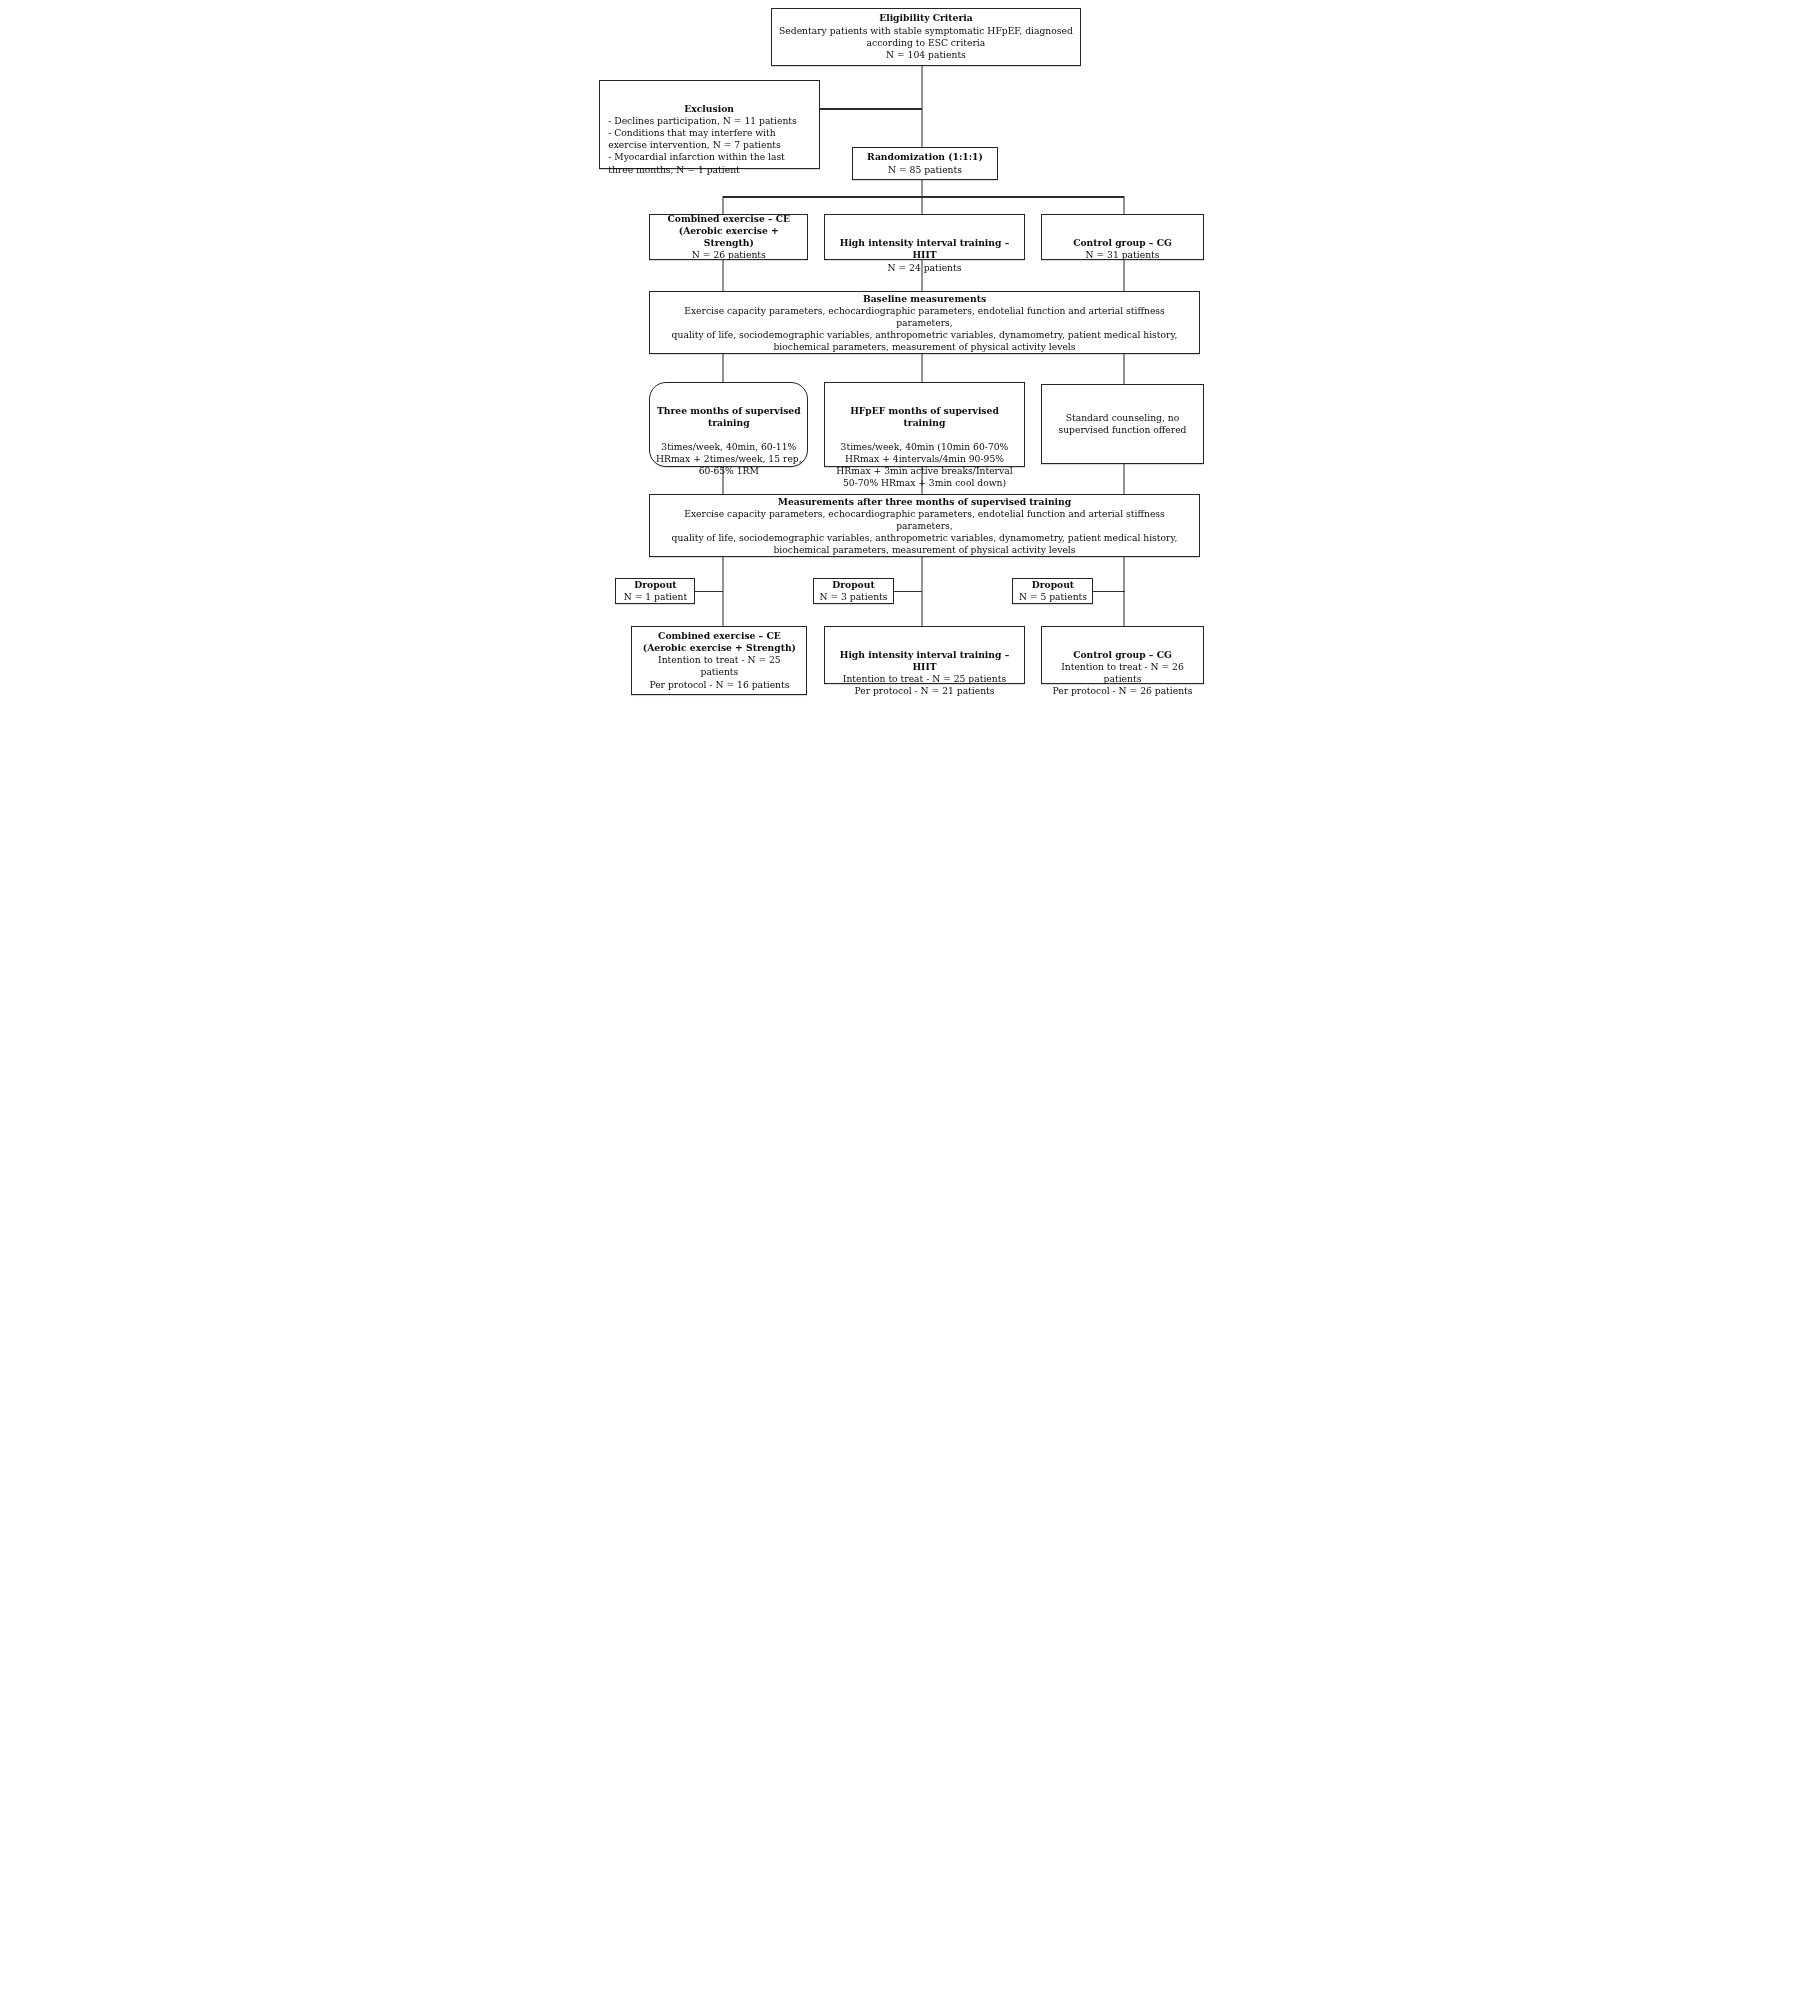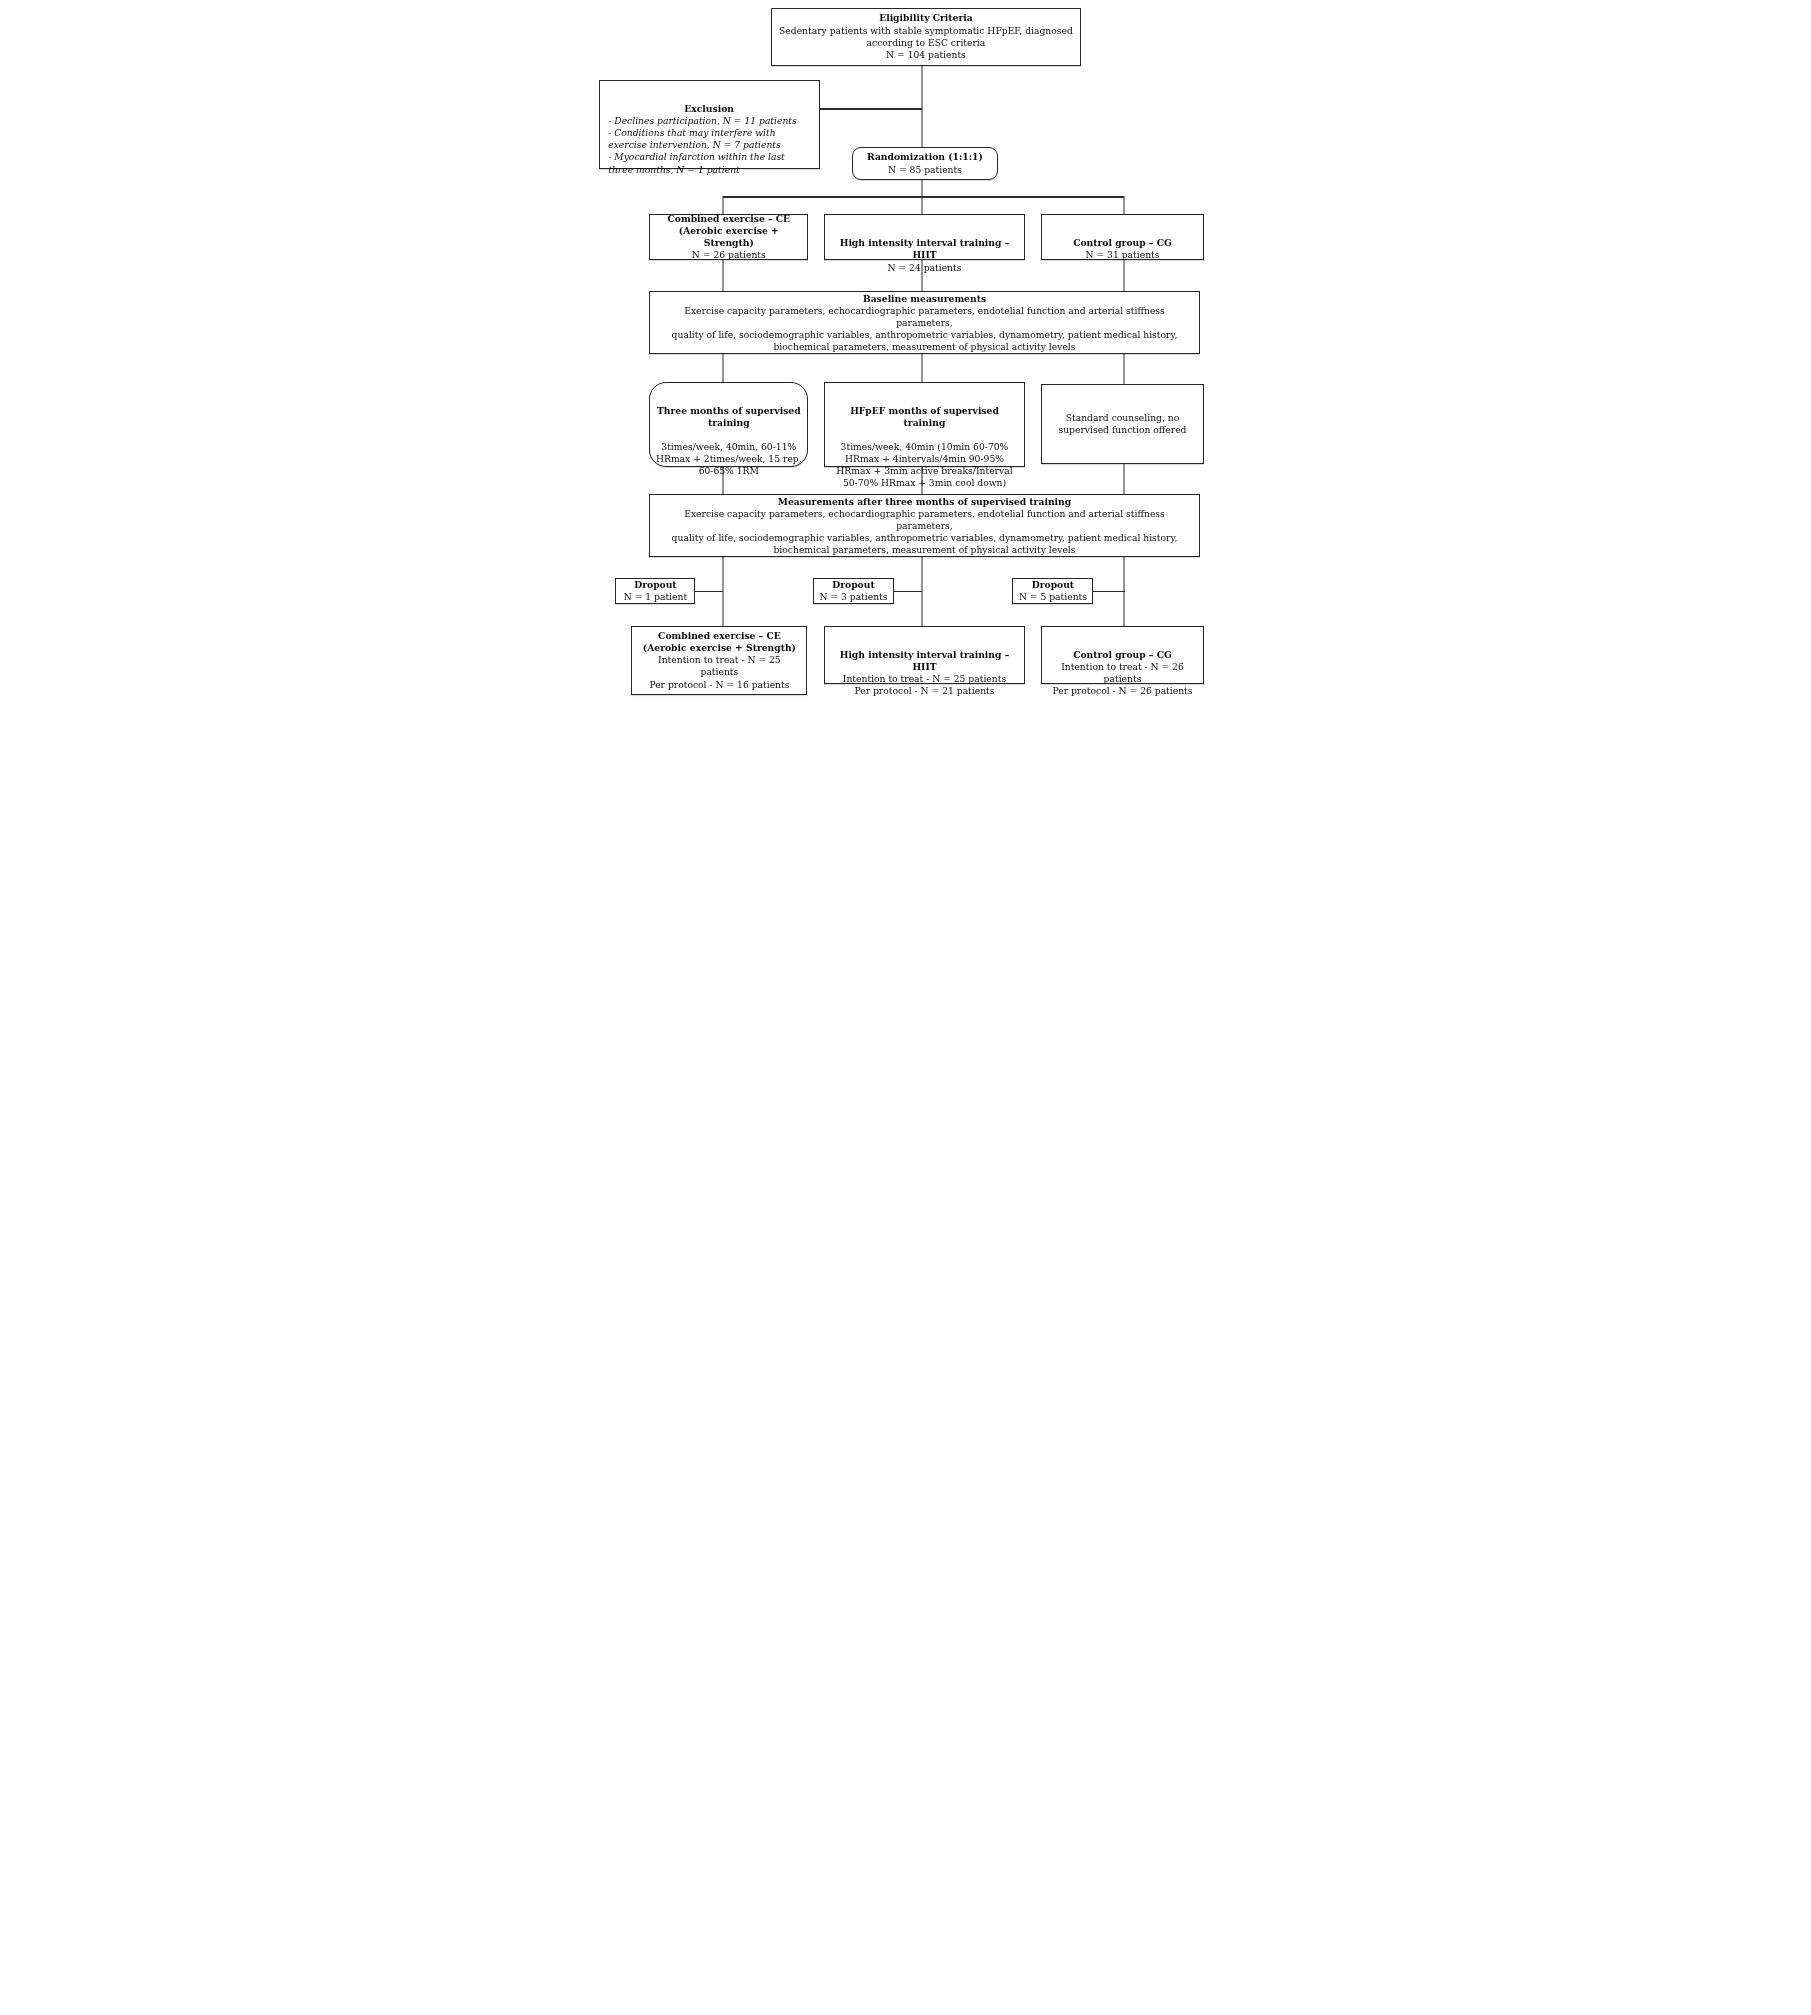--- a/index.html
+++ b/index.html
@@ -32,21 +32,20 @@
     padding: 2.2px 5.4px;
     z-index: 2;
   }
   .box .t { font-weight: bold; }
   .center { justify-content: center; }
   .top    { justify-content: flex-start; padding-top: 22px; }
   .list {
     text-align: left;
     align-self: stretch;
     padding: 0 3.3px;
-    font-style: italic;
   }
   .gap-above { margin-top: 12px; }
   .line {
     position: absolute;
     background: #2b2b2b;
     z-index: 1;
   }
   .v { width: 1.1px; transform: translateX(-0.5px); }
   .h { height: 1.1px; }
 </style>
@@ -89,21 +88,21 @@
 
   <div class="box top" style="left:1.20%; top:11.43%; width:35.15%; height:12.78%;">
     <div class="t">Exclusion</div>
     <div class="list">
         <div>- Declines participation, N = 11 patients</div>
         <div>- Conditions that may interfere with exercise intervention, N = 7 patients</div>
         <div>- Myocardial infarction within the last three months, N = 1 patient</div>
       </div>
   </div>
 
-  <div class="box center" style="left:41.43%; top:20.98%; width:23.33%; height:4.84%;border-radius:9px;">
+  <div class="box center" style="left:41.43%; top:20.98%; width:23.33%; height:4.84%;">
     <div class="t">Randomization (1:1:1)</div>
     <div>N = 85 patients</div>
   </div>
 
   <div class="box center" style="left:9.27%; top:30.66%; width:25.28%; height:6.59%;">
     <div class="t">Combined exercise – CE</div>
     <div class="t">(Aerobic exercise + Strength)</div>
     <div>N = 26 patients</div>
   </div>
 

